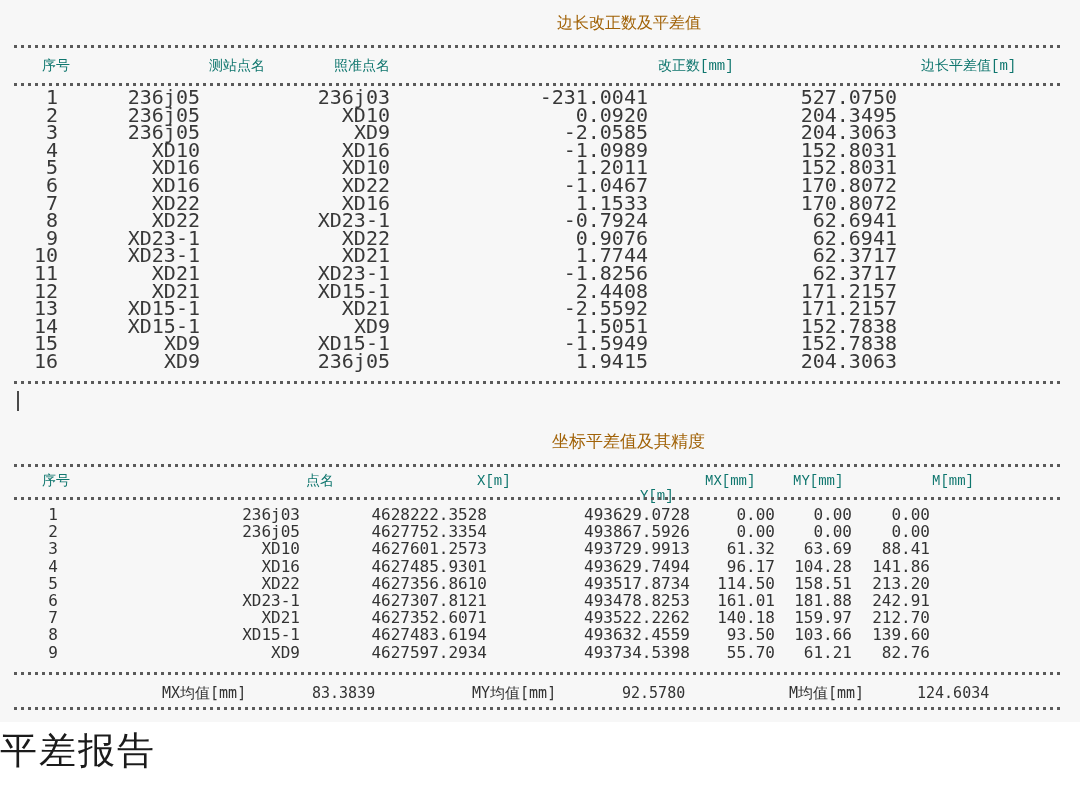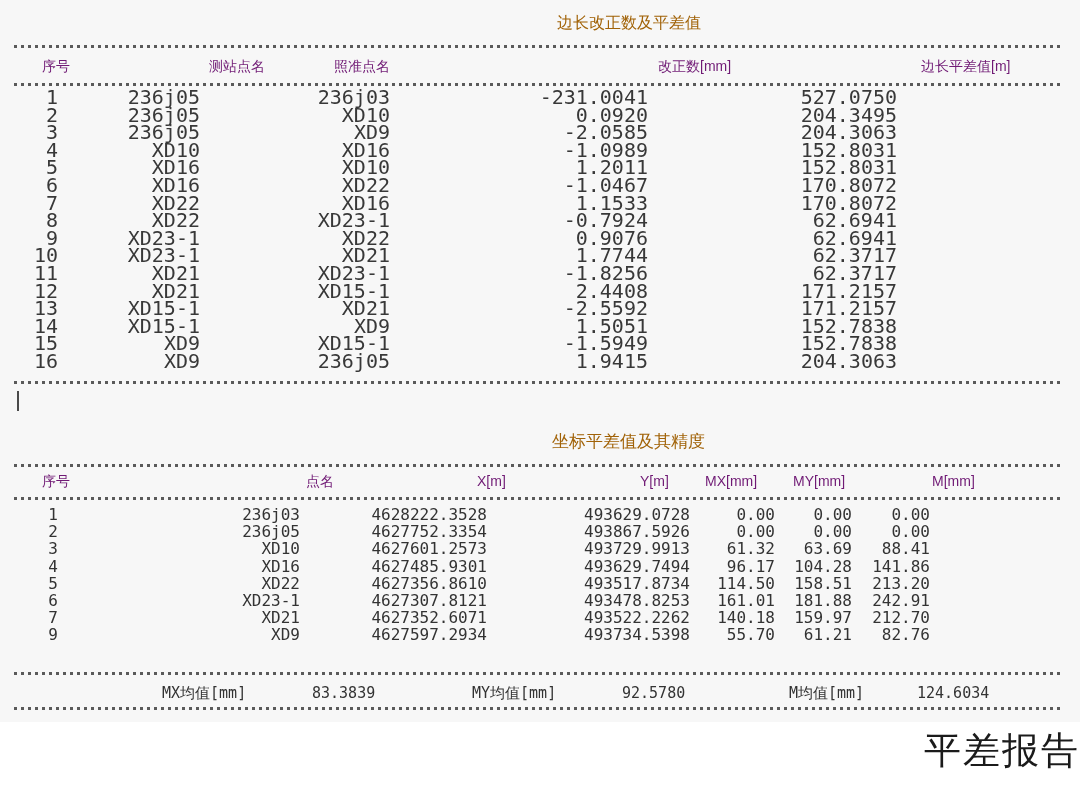--- a/index.html
+++ b/index.html
@@ -26,35 +26,35 @@
   .tbl-title{
     font-size:16px;line-height:20px;color:#a16207;white-space:nowrap;
     font-family:"DejaVu Sans Mono","Liberation Sans",monospace;
   }
   .dash{
     position:absolute;left:14px;width:1048px;height:3px;
     background-image:repeating-linear-gradient(90deg,#5a5a5a 0 3px,transparent 3px 7px);
   }
   .hdr{
     position:absolute;left:0;top:0;width:928px;height:20px;
-    font-size:14px;line-height:20px;color:#701a75;
-    font-family:Liberation Sans, sans-serif;
+    font-size:14px;line-height:20px;color:#0f766e;
+    font-family:Liberation Mono, monospace;
   }
   .hdr span{position:absolute;top:0;white-space:nowrap;}
   
   .h1 span:nth-child(1){left:42px;}
   .h1 span:nth-child(2){left:209px;}
   .h1 span:nth-child(3){left:334px;}
   .h1 span:nth-child(4){left:658px;}
   .h1 span:nth-child(5){left:921px;}
   
   .h2 span:nth-child(1){left:42px;}
   .h2 span:nth-child(2){left:306px;}
   .h2 span:nth-child(3){left:477px;}
-  .h2 span:nth-child(4){left:640px;}
+  .h2 span:nth-child(4){left:640px;margin-top:15px;}
   .h2 span:nth-child(5){left:705px;}
   .h2 span:nth-child(6){left:793px;}
   .h2 span:nth-child(7){left:884px;padding-left:48px;}
   .rows{position:absolute;left:0;width:1080px;}
   .row{white-space:nowrap;}
   .t1 .row{height:17.6px;line-height:17.6px;font-size:20px;}
   .t2 .row{height:17.2px;line-height:17.2px;font-size:16px;color:#333333;}
   .c{display:inline-block;text-align:right;vertical-align:top;}
   .t1 .c0{width:58px;}
   .t1 .c1{width:142px;}
@@ -77,21 +77,21 @@
   .summary .f1{left:268px;}
   .summary .f2{left:428px;}
   .summary .f3{left:578px;}
   .summary .f4{left:745px;}
   .summary .f5{left:873px;}
   .cursor-mark{
     position:absolute;left:17px;top:391px;width:2px;height:20px;background:#4a4a4a;
   }
   .caption{
     position:absolute;left:0;top:729px;width:1080px;
-    text-align:right;
+    text-align:left;
     font-size:37px;line-height:44px;color:#1b1b1b;
     font-family:"Liberation Sans","DejaVu Sans",sans-serif;
     letter-spacing:2px;
   }
 </style>
 </head>
 <body>
 
 <div class="page">
   <div class="gray-band"></div>
@@ -151,20 +151,21 @@
   <div class="dash" style="top:497px;"></div>
 
   <div class="rows t2" style="top:506px;">
       <div class="row"><span class="c c0">1</span><span class="c c1">236j03</span><span class="c c2">4628222.3528</span><span class="c c3">493629.0728</span><span class="c c4">0.00</span><span class="c c5">0.00</span><span class="c c6">0.00</span></div>
       <div class="row"><span class="c c0">2</span><span class="c c1">236j05</span><span class="c c2">4627752.3354</span><span class="c c3">493867.5926</span><span class="c c4">0.00</span><span class="c c5">0.00</span><span class="c c6">0.00</span></div>
       <div class="row"><span class="c c0">3</span><span class="c c1">XD10</span><span class="c c2">4627601.2573</span><span class="c c3">493729.9913</span><span class="c c4">61.32</span><span class="c c5">63.69</span><span class="c c6">88.41</span></div>
       <div class="row"><span class="c c0">4</span><span class="c c1">XD16</span><span class="c c2">4627485.9301</span><span class="c c3">493629.7494</span><span class="c c4">96.17</span><span class="c c5">104.28</span><span class="c c6">141.86</span></div>
       <div class="row"><span class="c c0">5</span><span class="c c1">XD22</span><span class="c c2">4627356.8610</span><span class="c c3">493517.8734</span><span class="c c4">114.50</span><span class="c c5">158.51</span><span class="c c6">213.20</span></div>
       <div class="row"><span class="c c0">6</span><span class="c c1">XD23-1</span><span class="c c2">4627307.8121</span><span class="c c3">493478.8253</span><span class="c c4">161.01</span><span class="c c5">181.88</span><span class="c c6">242.91</span></div>
       <div class="row"><span class="c c0">7</span><span class="c c1">XD21</span><span class="c c2">4627352.6071</span><span class="c c3">493522.2262</span><span class="c c4">140.18</span><span class="c c5">159.97</span><span class="c c6">212.70</span></div>
+      <div class="row"><span class="c c0">8</span><span class="c c1">XD15-1</span><span class="c c2">4627483.6194</span><span class="c c3">493632.4559</span><span class="c c4">93.50</span><span class="c c5">103.66</span><span class="c c6">139.60</span></div>
       <div class="row"><span class="c c0">9</span><span class="c c1">XD9</span><span class="c c2">4627597.2934</span><span class="c c3">493734.5398</span><span class="c c4">55.70</span><span class="c c5">61.21</span><span class="c c6">82.76</span></div>
     </div>
 
   <div class="dash" style="top:672px;"></div>
 
   <div class="summary" style="top:683px;">
     <span class="f0">MX均值[mm]</span>
     <span class="f1">83.3839</span>
     <span class="f2">MY均值[mm]</span>
     <span class="f3">92.5780</span>

